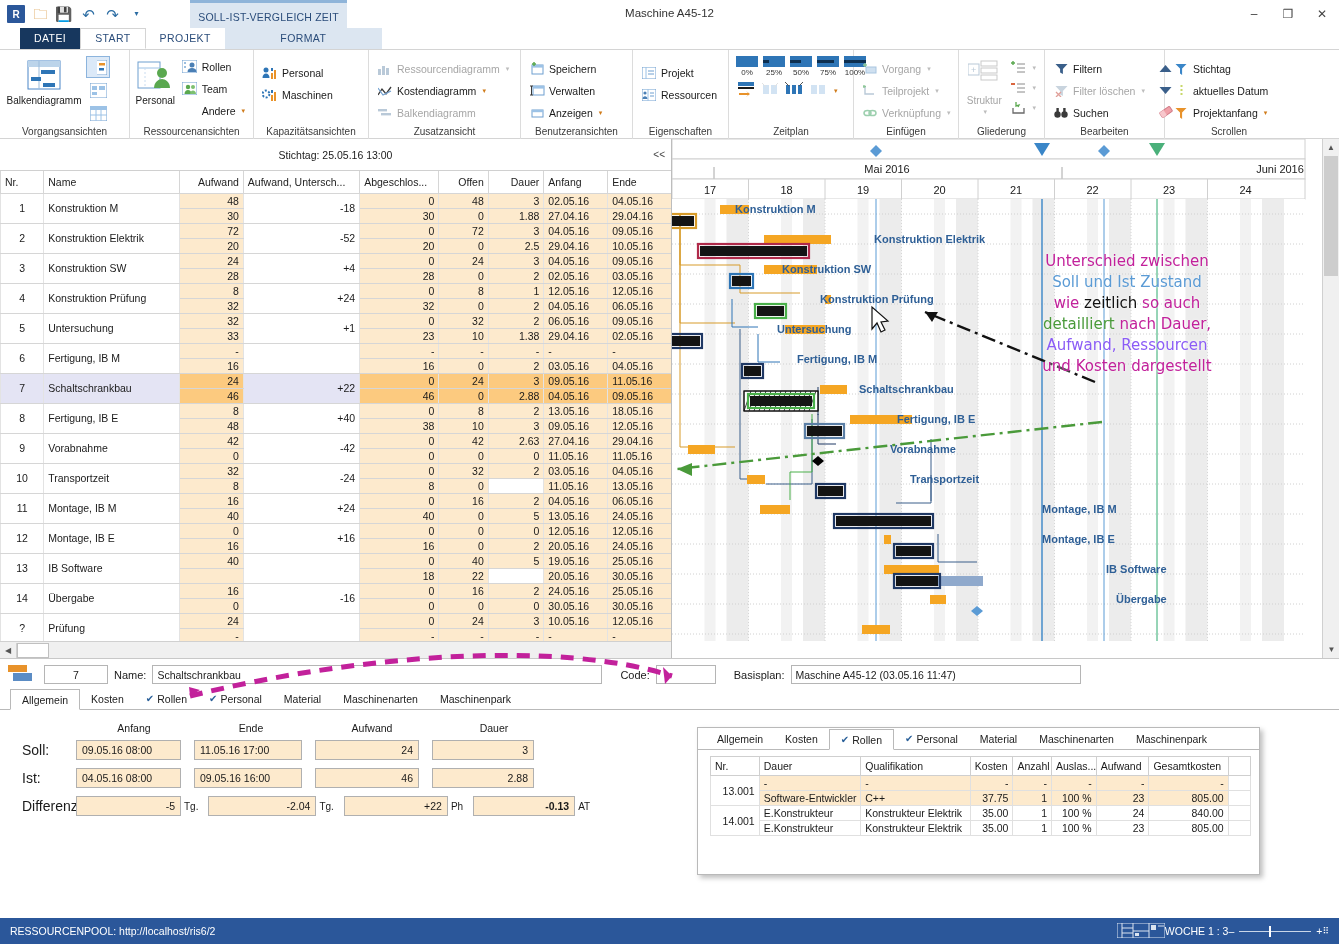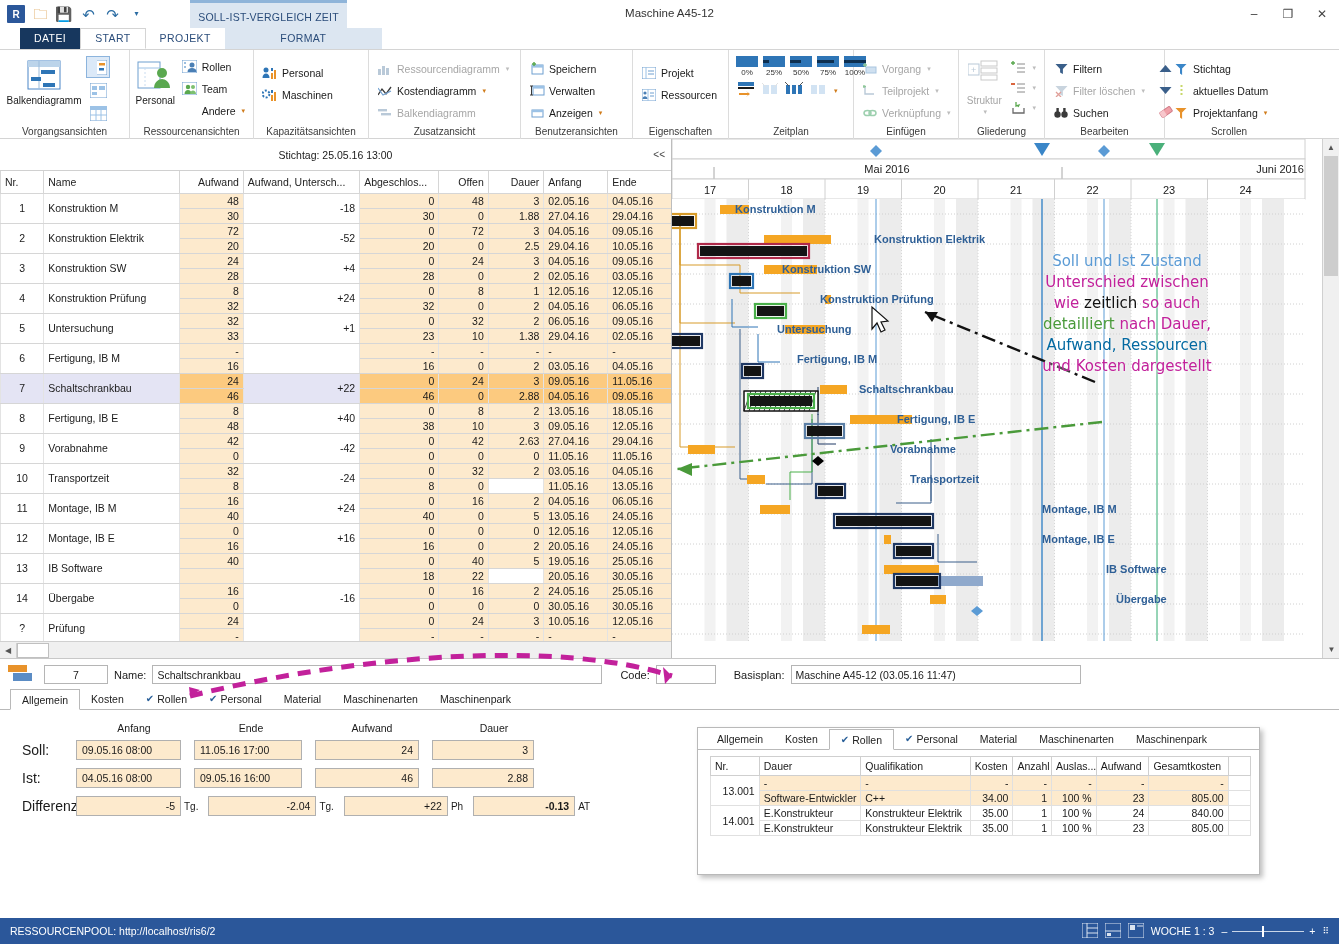--- a/index.html
+++ b/index.html
@@ -124,21 +124,21 @@
   table.roles { border-collapse:collapse; width:100%; font-size:10.5px; table-layout:fixed;}
   table.roles th { border:1px solid #cfcfcf; font-weight:normal; height:19px;
       padding:0 4px; text-align:left; background:#fff;}
   table.roles td { border:1px solid #e0e0e0; height:15px; padding:0 4px;
       white-space:nowrap; overflow:hidden;}
 
   
   .status { position:absolute; left:0; bottom:0; width:1339px; height:26px;
       background:#2b579a; color:#fff; display:flex; align-items:center;
       padding:0 10px; font-size:10.5px;justify-content:flex-end; }
-  .status .right { margin-left:auto; display:flex; align-items:center; gap:7px;}
+  .status .right { margin-left:auto; display:flex; align-items:center; }
   .zoomslider { display:flex; align-items:center; gap:5px; }
   .zline { width:72px; height:1px; background:#c9d6e8; position:relative;}
   .zline i { position:absolute; left:30px; top:-5px; width:2px; height:11px; background:#fff;}
 </style>
 </head>
 <body>
 
 <div class="titlebar">
   <div class="qat">
     <div class="applogo">R</div>
@@ -1131,25 +1131,25 @@
         <div style="position: absolute; left: 187px; top: 244px; font-size: 11px; color: rgb(46, 95, 150); font-weight: bold; white-space: nowrap; font-family: &quot;Liberation Sans&quot;, sans-serif;">Schaltschrankbau</div>
         <div style="position: absolute; left: 225px; top: 274px; font-size: 11px; color: rgb(46, 95, 150); font-weight: bold; white-space: nowrap; font-family: &quot;Liberation Sans&quot;, sans-serif;">Fertigung, IB E</div>
         <div style="position: absolute; left: 218px; top: 304px; font-size: 11px; color: rgb(46, 95, 150); font-weight: bold; white-space: nowrap; font-family: &quot;Liberation Sans&quot;, sans-serif;">Vorabnahme</div>
         <div style="position: absolute; left: 238px; top: 334px; font-size: 11px; color: rgb(46, 95, 150); font-weight: bold; white-space: nowrap; font-family: &quot;Liberation Sans&quot;, sans-serif;">Transportzeit</div>
         <div style="position: absolute; left: 370px; top: 364px; font-size: 11px; color: rgb(46, 95, 150); font-weight: bold; white-space: nowrap; font-family: &quot;Liberation Sans&quot;, sans-serif;">Montage, IB M</div>
         <div style="position: absolute; left: 370px; top: 394px; font-size: 11px; color: rgb(46, 95, 150); font-weight: bold; white-space: nowrap; font-family: &quot;Liberation Sans&quot;, sans-serif;">Montage, IB E</div>
         <div style="position: absolute; left: 434px; top: 424px; font-size: 11px; color: rgb(46, 95, 150); font-weight: bold; white-space: nowrap; font-family: &quot;Liberation Sans&quot;, sans-serif;">IB Software</div>
         <div style="position: absolute; left: 444px; top: 454px; font-size: 11px; color: rgb(46, 95, 150); font-weight: bold; white-space: nowrap; font-family: &quot;Liberation Sans&quot;, sans-serif;">Übergabe</div>
       </div>
     <div id="gantt-annotation" style="position:absolute;left:330px;top:112px;width:250px;text-align:center;font-size:15px;line-height:21px;font-family:'DejaVu Sans',sans-serif;">
+        <div><span style="color: rgb(194, 33, 155); text-shadow: rgba(255, 255, 255, 0.95) 0px 0px 3px;">Unterschied zwischen</span></div>
         <div><span style="color: rgb(91, 155, 213); text-shadow: rgba(255, 255, 255, 0.95) 0px 0px 3px;">Soll und Ist Zustand</span></div>
-        <div><span style="color: rgb(194, 33, 155); text-shadow: rgba(255, 255, 255, 0.95) 0px 0px 3px;">Unterschied zwischen</span></div>
         <div><span style="color: rgb(194, 33, 155); text-shadow: rgba(255, 255, 255, 0.95) 0px 0px 3px;">wie </span><span style="color: rgb(17, 17, 17); text-shadow: rgba(255, 255, 255, 0.95) 0px 0px 3px;">zeitlich</span><span style="color: rgb(194, 33, 155); text-shadow: rgba(255, 255, 255, 0.95) 0px 0px 3px;"> so auch</span></div>
         <div><span style="color: rgb(74, 154, 58); text-shadow: rgba(255, 255, 255, 0.95) 0px 0px 3px;">detailliert</span><span style="color: rgb(194, 33, 155); text-shadow: rgba(255, 255, 255, 0.95) 0px 0px 3px;"> nach Dauer,</span></div>
-        <div><span style="color: #0369a1; text-shadow: rgba(255, 255, 255, 0.95) 0px 0px 3px;">Aufwand, Ressourcen</span></div>
+        <div><span style="color: #8b5cf6; text-shadow: rgba(255, 255, 255, 0.95) 0px 0px 3px;">Aufwand, Ressourcen</span></div>
         <div><span style="color: rgb(194, 33, 155); text-shadow: rgba(255, 255, 255, 0.95) 0px 0px 3px;">und Kosten dargestellt</span></div>
       </div>
     <div class="gscrollv">
       <div class="a">▲</div>
       <div class="tb"></div>
       <div class="a" style="position:absolute;bottom:0;width:17px">▼</div>
     </div>
   </div>
 </div>
 
@@ -1301,21 +1301,21 @@
               <td style="text-align: right; background: rgb(253, 234, 205);">-</td>
               <td style="text-align: right; background: rgb(253, 234, 205);">-</td>
               <td style="text-align: right; background: rgb(253, 234, 205);">-</td>
               <td style="text-align: right; background: rgb(253, 234, 205);">-</td>
               <td style="text-align: right; background: rgb(253, 234, 205);">-</td>
               <td style="text-align: left; background: rgb(255, 255, 255);"></td>
             </tr>
             <tr>
               <td style="text-align: left; background: rgb(253, 234, 205);">Software-Entwickler</td>
               <td style="text-align: left; background: rgb(253, 234, 205);">C++</td>
-              <td style="text-align: right; background: rgb(253, 234, 205);">34.00</td>
+              <td style="text-align: right; background: rgb(253, 234, 205);">37.75</td>
               <td style="text-align: right; background: rgb(253, 234, 205);">1</td>
               <td style="text-align: right; background: rgb(253, 234, 205);">100 %</td>
               <td style="text-align: right; background: rgb(253, 234, 205);">23</td>
               <td style="text-align: right; background: rgb(253, 234, 205);">805.00</td>
               <td style="text-align: left; background: rgb(255, 255, 255);"></td>
             </tr>
             <tr>
               <td rowspan="2" style="text-align: right; vertical-align: middle;">14.001</td>
               <td style="text-align: left; background: rgb(255, 255, 255);">E.Konstrukteur</td>
               <td style="text-align: left; background: rgb(255, 255, 255);">Konstrukteur Elektrik</td>

